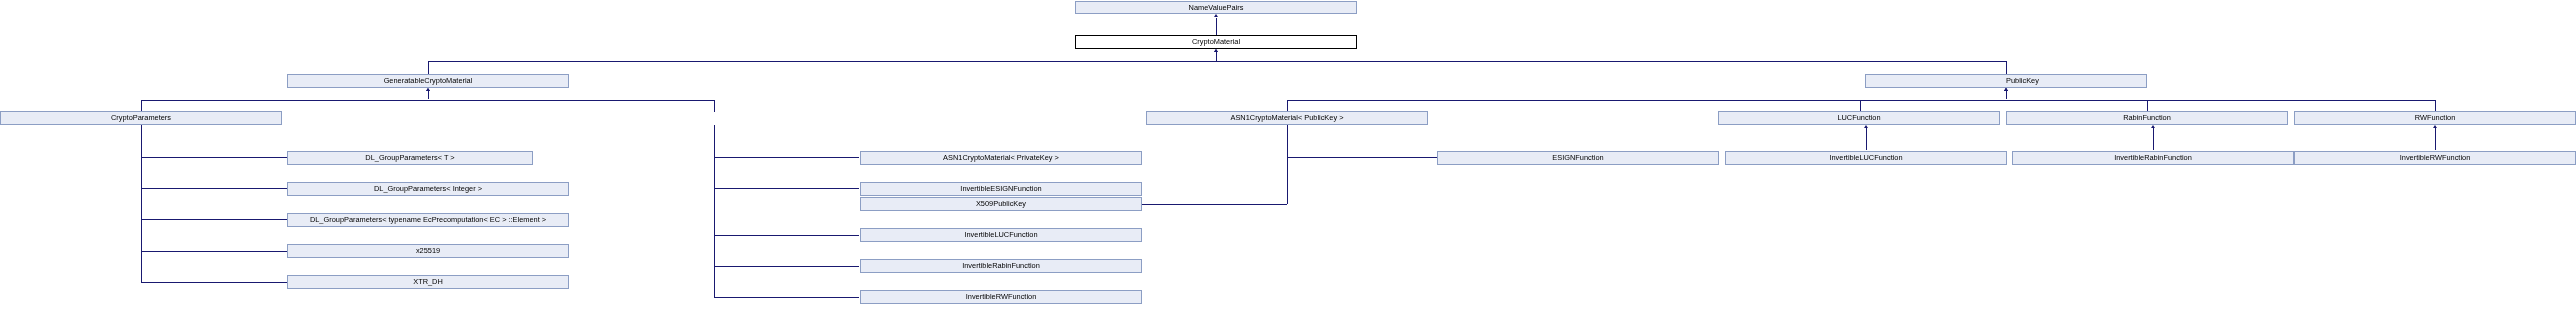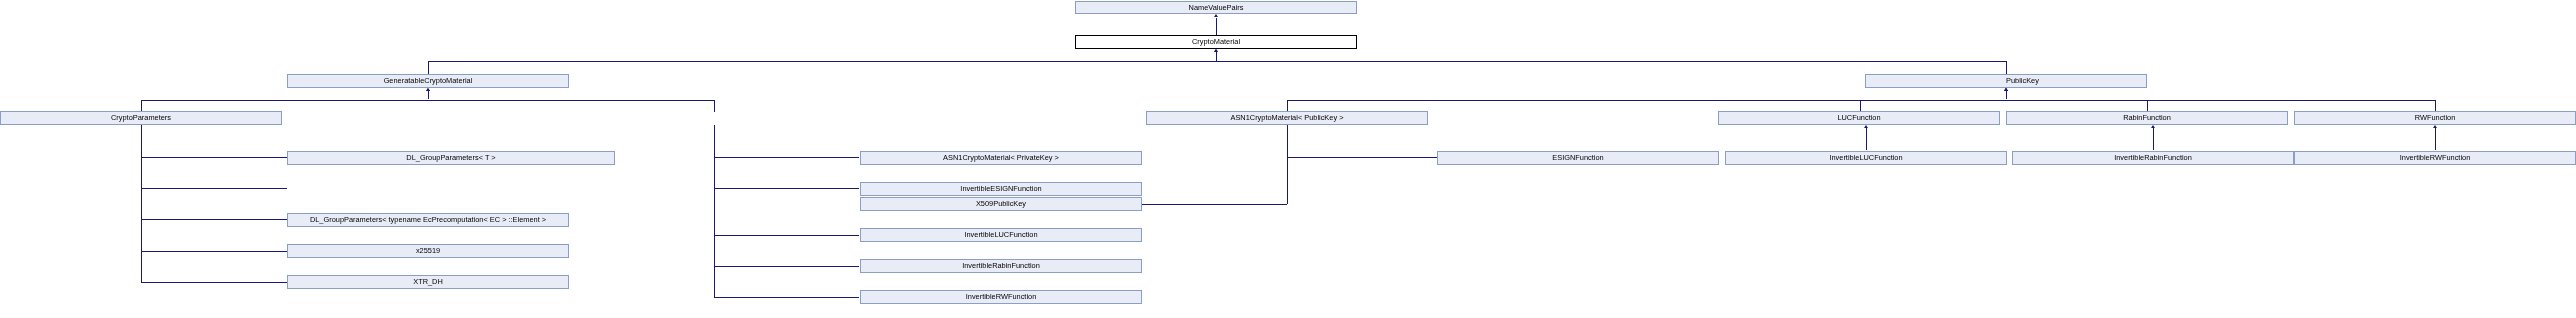--- a/index.html
+++ b/index.html
@@ -103,37 +103,40 @@
     </div>
     <div class="node" style="left: 1718px; top: 111px; width: 282px; height: 13.5px;">
       <span class="lbl">LUCFunction</span>
     </div>
     <div class="node" style="left: 2006px; top: 111px; width: 282px; height: 13.5px;">
       <span class="lbl">RabinFunction</span>
     </div>
     <div class="node" style="left: 2294px; top: 111px; width: 282px; height: 13.5px;">
       <span class="lbl">RWFunction</span>
     </div>
-    <div class="node" style="left: 287px; top: 151px; width: 328px; height: 13.5px;">
+    <div class="node" style="left: 287px; top: 151px; width: 246px; height: 13.5px;">
       <span class="lbl">DL_GroupParameters&lt; T &gt;</span>
     </div>
     <div class="node" style="left: 860px; top: 151px; width: 282px; height: 13.5px;">
       <span class="lbl">ASN1CryptoMaterial&lt; PrivateKey &gt;</span>
     </div>
     <div class="node" style="left: 1437px; top: 151px; width: 282px; height: 13.5px;">
       <span class="lbl">ESIGNFunction</span>
     </div>
     <div class="node" style="left: 1725px; top: 151px; width: 282px; height: 13.5px;">
       <span class="lbl">InvertibleLUCFunction</span>
     </div>
     <div class="node" style="left: 2012px; top: 151px; width: 282px; height: 13.5px;">
       <span class="lbl">InvertibleRabinFunction</span>
     </div>
     <div class="node" style="left: 2294px; top: 151px; width: 282px; height: 13.5px;">
       <span class="lbl">InvertibleRWFunction</span>
+    </div>
+    <div class="node" style="left: 287px; top: 182px; width: 282px; height: 13.5px;">
+      <span class="lbl">DL_GroupParameters&lt; Integer &gt;</span>
     </div>
     <div class="node" style="left: 287px; top: 213px; width: 282px; height: 13.5px;">
       <span class="lbl">DL_GroupParameters&lt; typename EcPrecomputation&lt; EC &gt; ::Element &gt;</span>
     </div>
     <div class="node" style="left: 860px; top: 182px; width: 282px; height: 13.5px;">
       <span class="lbl">InvertibleESIGNFunction</span>
     </div>
     <div class="node" style="left: 860px; top: 197px; width: 282px; height: 13.5px; text-align: right;">
       <span class="lbl">X509PublicKey</span>
     </div>

